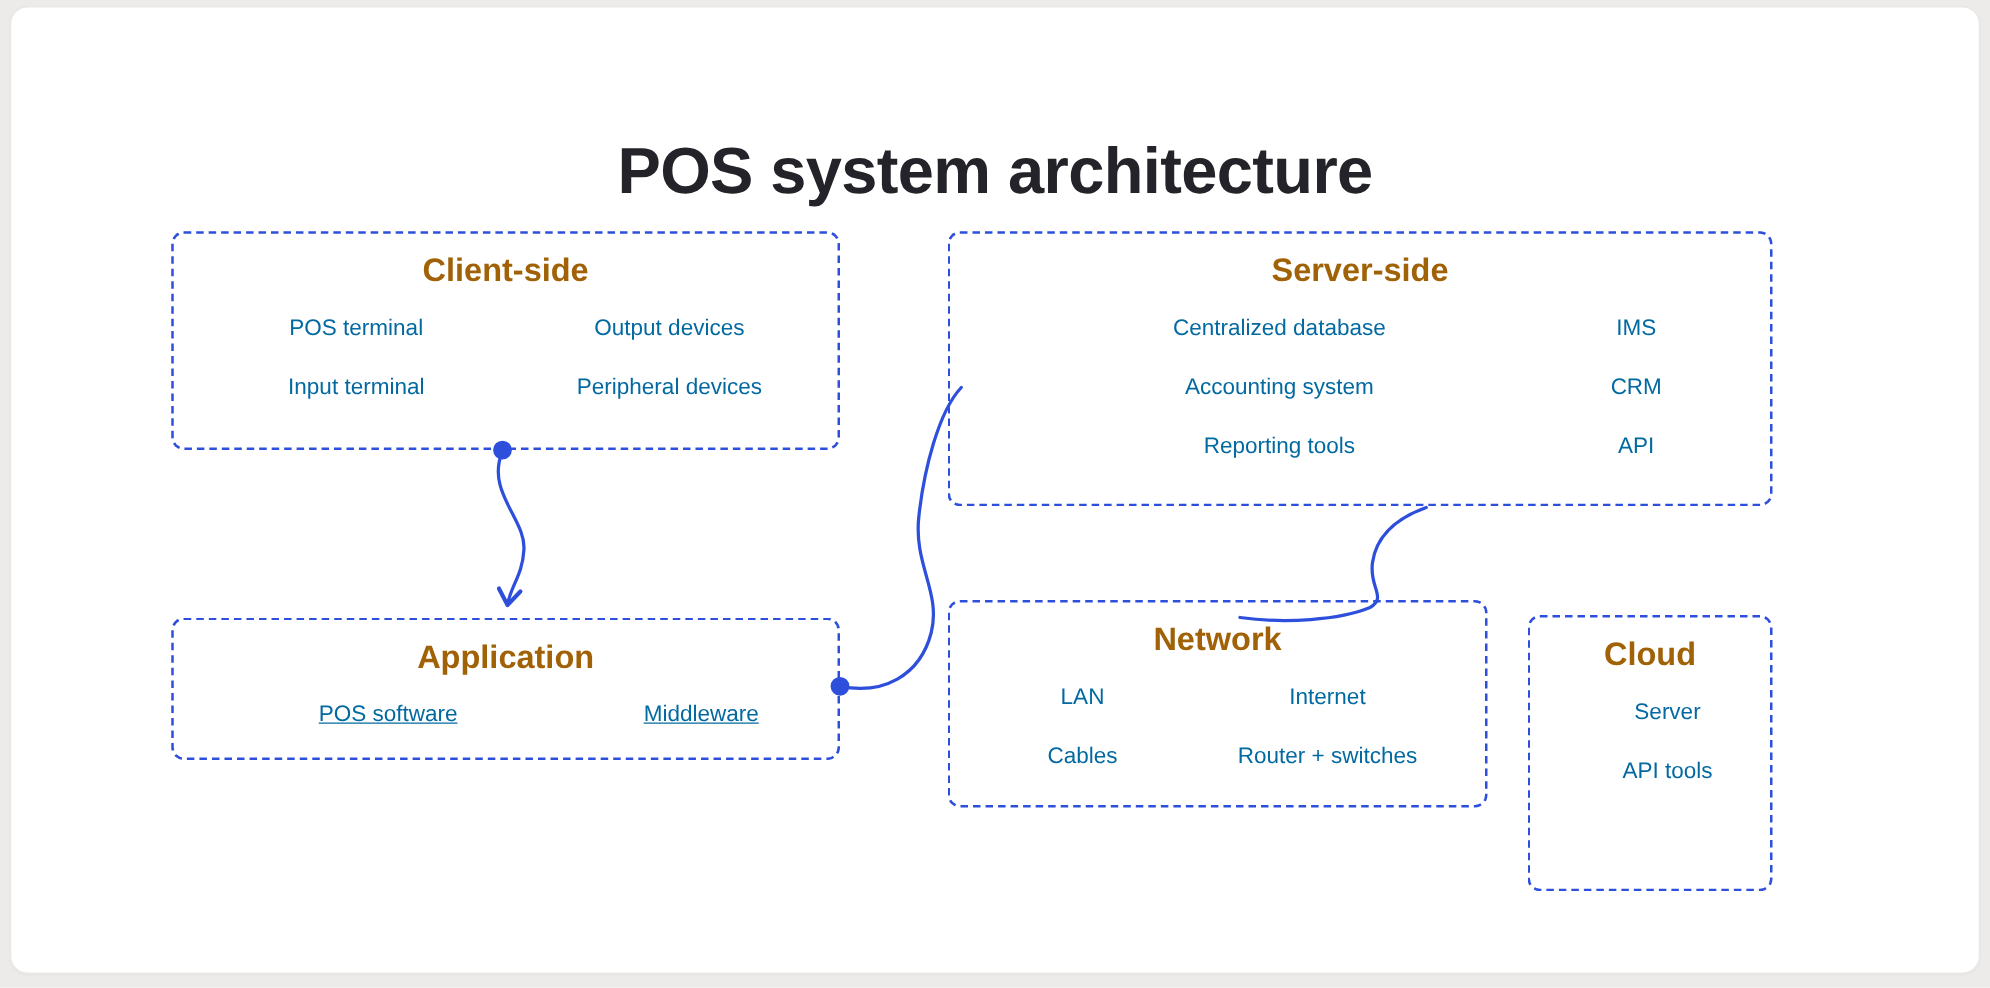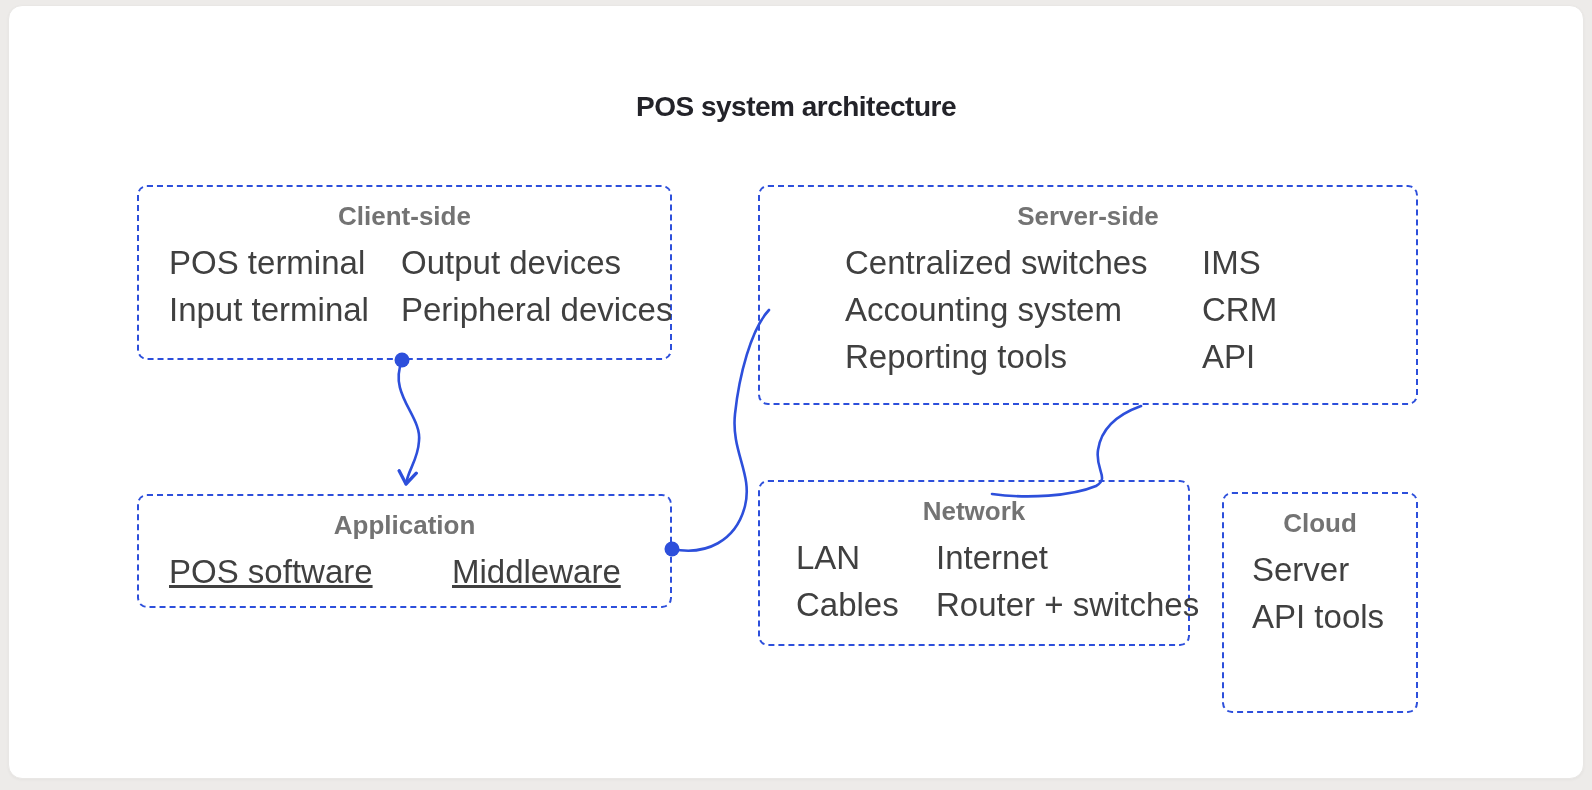--- a/index.html
+++ b/index.html
@@ -17,50 +17,51 @@
     left: 8px; top: 5px; right: 8px; bottom: 11px;
     background: #ffffff;
     border-radius: 14px;
     border: 1px solid #e9e7e5;
     box-shadow: 0 1px 3px rgba(0,0,0,0.04);
   }
   .diagram-title {
     position: absolute;
     left: 0; top: 72px; width: 1592px;
     text-align: center;
-    font-size: 28px;
+    font-size: 52px;
     font-weight: 700;
     letter-spacing: -0.5px;
     color: #232329;
   }
   .node {
     position: absolute;
     box-sizing: border-box;
     border: 2px dashed #2d4fdb;
     border-radius: 10px;
     background: transparent;
     z-index: 1;
   }
   .node-title {
     margin-top: 13px;
     height: 32px;
     line-height: 32px;
     text-align: center;
     font-size: 26px;
     font-weight: 700;
-    color: #737373;
+    color: #a16207;
   }
   .node-items {
     display: grid;
     grid-auto-flow: column;
     padding-top: 7px;
-    font-size: 33px;
-    color: #404040;
+    font-size: 18px;
+    color: #0369a1;
     line-height: 47px;
     white-space: nowrap;
+    text-align: center;
   }
   .node-client   { left: 137px;  top: 185px; width: 535px; height: 175px; }
   .node-server   { left: 758px;  top: 185px; width: 660px; height: 220px; }
   .node-application { left: 137px; top: 494px; width: 535px; height: 114px; }
   .node-network  { left: 758px;  top: 480px; width: 432px; height: 166px; }
   .node-cloud    { left: 1222px; top: 492px; width: 196px; height: 221px; }
 
   .grid-client      { padding-left: 30px; grid-template-rows: repeat(2, 47px); grid-template-columns: 232px auto; }
   .grid-server      { padding-left: 85px; grid-template-rows: repeat(3, 47px); grid-template-columns: 357px auto; }
   .grid-application { padding-left: 30px; grid-template-rows: 47px;            grid-template-columns: 283px auto; text-decoration: underline; }
@@ -88,21 +89,21 @@
     <span>POS terminal</span>
     <span>Input terminal</span>
     <span>Output devices</span>
     <span>Peripheral devices</span>
   </div>
 </div>
 
 <div class="node node-server">
   <div class="node-title">Server-side</div>
   <div class="node-items grid-server">
-    <span>Centralized switches</span>
+    <span>Centralized database</span>
     <span>Accounting system</span>
     <span>Reporting tools</span>
     <span>IMS</span>
     <span>CRM</span>
     <span>API</span>
   </div>
 </div>
 
 <div class="node node-application">
   <div class="node-title">Application</div>

